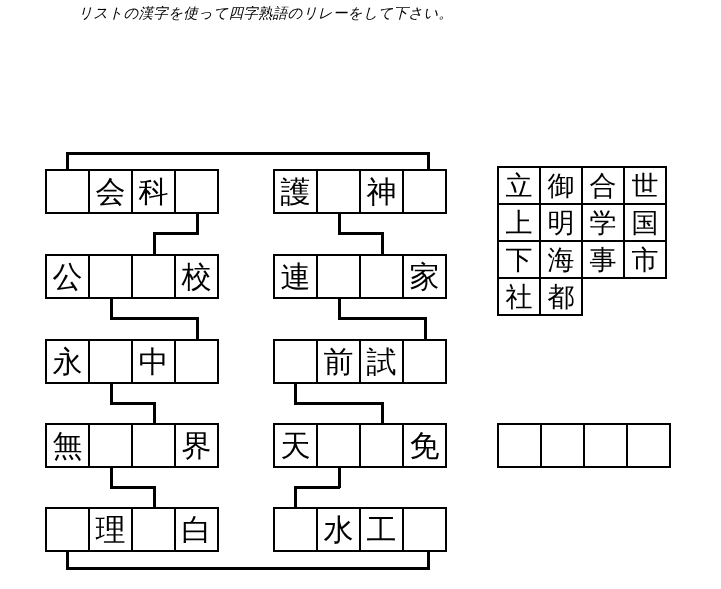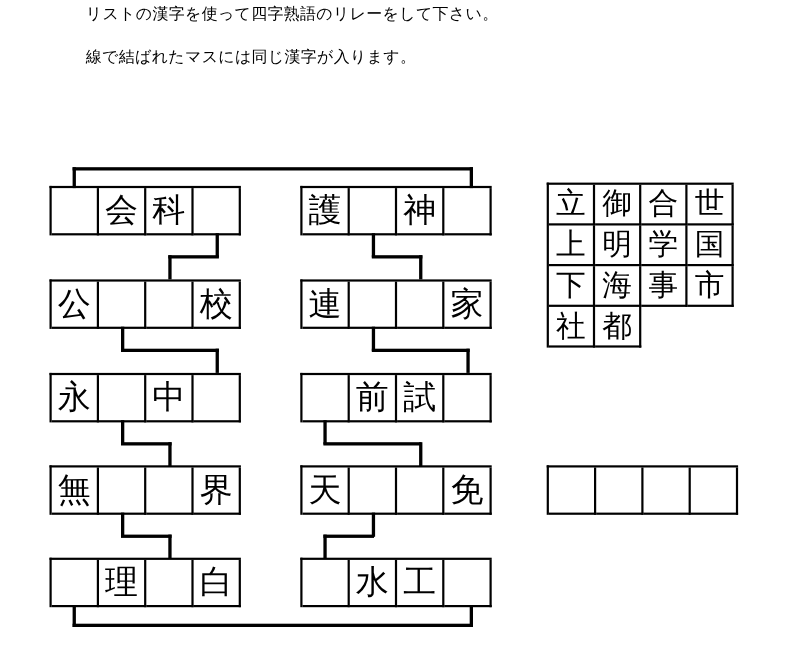--- a/index.html
+++ b/index.html
@@ -20,20 +20,21 @@
     width: 721px;
     height: 589px;
   }
 
   
   .instructions {
     position: absolute;
     left: 78px;
     top: 6px;
     width: 600px;
+    font-style: italic;
   }
   .instr-line {
     font-size: 14.5px;
     line-height: 1.0;
     margin: 0 0 24px 0;
     white-space: nowrap;
     letter-spacing: 0.3px;
   }
 
   
@@ -113,21 +114,20 @@
   .conn-h { height: 3px; }
   .conn-v { width: 3px; }
 </style>
 </head>
 <body>
 
 <div id="page">
 
   <div class="instructions">
     <p class="instr-line">リストの漢字を使って四字熟語のリレーをして下さい。</p>
-    <p class="instr-line">線で結ばれたマスには同じ漢字が入ります。</p>
   </div>
 
   <div class="conn conn-v" style="left:66px; top:152px; height:19px;"></div>
   <div class="conn conn-h" style="left:66px; top:152px; width:364px;"></div>
   <div class="conn conn-v" style="left:427px; top:152px; height:19px;"></div>
 
   <div class="conn conn-v" style="left:196px; top:212px; height:22px;"></div>
   <div class="conn conn-h" style="left:153px; top:232px; width:46px;"></div>
   <div class="conn conn-v" style="left:153px; top:232px; height:22px;"></div>
 

